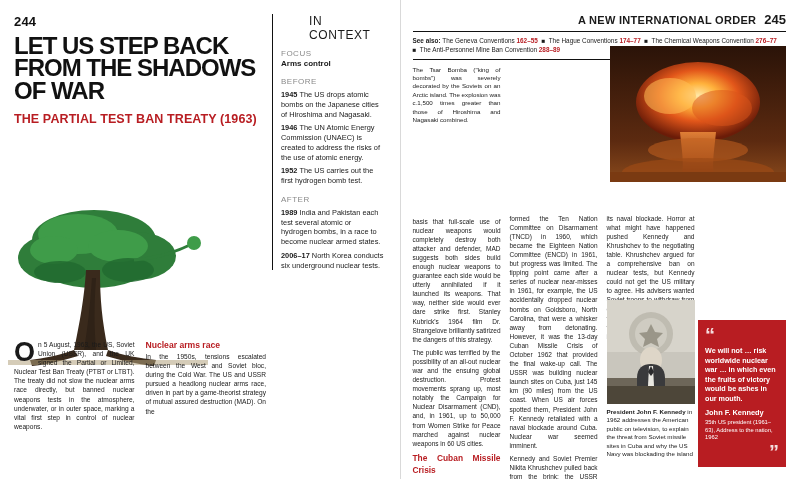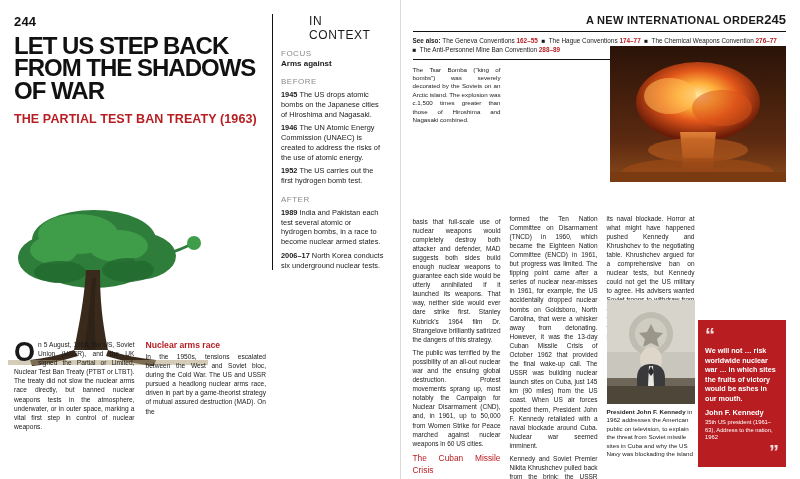--- a/index.html
+++ b/index.html
@@ -65,35 +65,35 @@
     float:left;font-size:27px;line-height:20px;font-weight:bold;
     padding:2px 3px 0 0;
   }
   .sub-head{
     font-size:8.6px;font-weight:bold;color:#b81d22;margin:6px 0 2px;
   }
   .para{font-size:6.6px;line-height:1.38;text-align:justify;margin:0 0 4px;}
 
   
   .rp-inner{position:absolute;inset:0;padding:12px 14px 10px 12px;box-sizing:border-box;}
-  .rp-header{display:flex;align-items:baseline;justify-content:flex-end;}
+  .rp-header{display:flex;align-items:baseline;justify-content:flex-end;gap:8px;}
   .rp-title{font-size:11px;font-weight:bold;letter-spacing:.3px;text-transform:uppercase;}
   .folio-right{font-size:13px;font-weight:bold;}
   .rp-rule{border-top:1px solid #111;margin-top:4px;}
   .seealso{
     font-size:6.4px;line-height:1.45;margin-top:4px;color:#1a1a1a;
   }
   .seealso b{font-weight:bold;}
   .seealso .ref{color:#b81d22;font-weight:bold;}
   .rp-rule2{border-top:1px solid #111;margin-top:4px;}
 
   .rp-body{position:relative;margin-top:6px;}
   .col{font-size:6.5px;line-height:1.4;text-align:justify;}
   .col p{margin:0 0 4px;}
-  .colhead{font-size:8.4px;font-weight:normal;color:#b81d22;margin:5px 0 2px;}
+  .colhead{font-size:8.4px;font-weight:bold;color:#b81d22;margin:5px 0 2px;}
 
   .rp-grid{display:flex;gap:9px;}
   .rcol{width:88px;}
 
   
   .photo{
     position:absolute;right:14px;top:46px;width:176px;height:136px;
     overflow:hidden;border:0;
   }
   .photo svg{display:block;}
@@ -127,21 +127,21 @@
 
       <div class="title-block">
         <div class="big-title">LET US STEP BACK FROM THE SHADOWS OF WAR</div>
         <div class="subtitle">THE PARTIAL TEST BAN TREATY (1963)</div>
       </div>
 
       <div class="incontext">
         <div class="ic-head">IN CONTEXT</div>
 
         <div class="ic-sub">FOCUS</div>
-        <div class="ic-sub-val">Arms against</div>
+        <div class="ic-sub-val">Arms control</div>
 
         <div class="ic-label">BEFORE</div>
         <div class="ic-entry">
           <b>1945</b>
           <span>The US drops atomic bombs on the Japanese cities of Hiroshima and Nagasaki.</span>
         </div>
         <div class="ic-entry">
           <b>1946</b>
           <span>The UN Atomic Energy Commission (UNAEC) is created to address the risks of the use of atomic energy.</span>
         </div>
@@ -306,21 +306,21 @@
         </svg>
       </div>
 
       <div style="position:absolute;left:206px;top:408px;width:88px;" class="cap">
         <b>President John F. Kennedy</b>
         <span>in 1962 addresses the American public on television, to explain the threat from Soviet missile sites in Cuba and why the US Navy was blockading the island</span>
       </div>
 
       <div class="quote">
         <div class="qmark">“</div>
-        <div class="qtext">We will not … risk worldwide nuclear war … in which sites the fruits of victory would be ashes in our mouth.</div>
+        <div class="qtext">We will not … risk worldwide nuclear war … in which even the fruits of victory would be ashes in our mouth.</div>
         <div class="qname">John F. Kennedy</div>
         <div class="qmeta">35th US president (1961–63), Address to the nation, 1962</div>
         <div class="qmark-end">”</div>
       </div>
 
     </div>
   </div>
 </div>
 
 </body></html>

